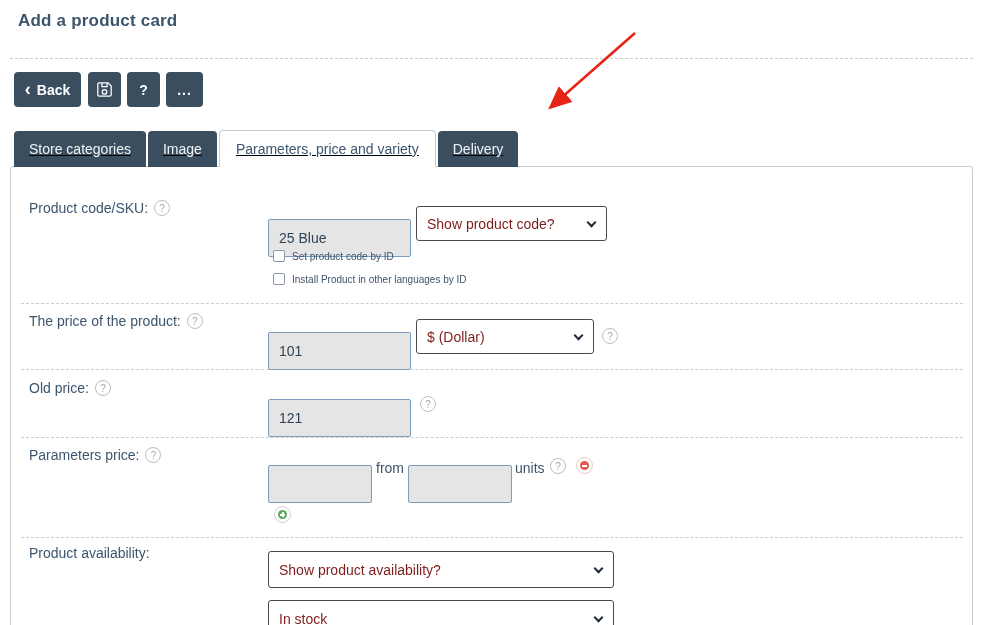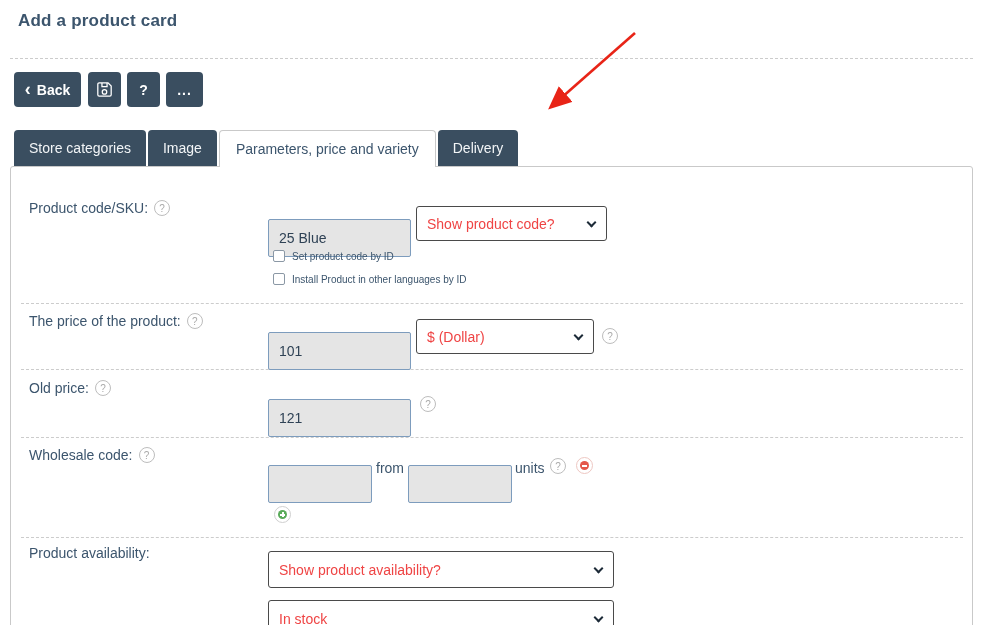--- a/index.html
+++ b/index.html
@@ -15,38 +15,38 @@
   .top-divider{position:absolute;left:10px;top:58px;width:963px;border-top:1px dashed var(--c-divider);}
 
   .btn{position:absolute;top:72px;height:35px;background:var(--c-slate);border:none;border-radius:4px;
        color:#fff;font-size:14px;font-weight:600;display:flex;align-items:center;justify-content:center;gap:6px;cursor:pointer;}
   .btn-back{left:14px;width:67px;}
   .btn-save{left:88px;width:33px;}
   .btn-help{left:127px;width:33px;}
   .btn-more{left:166px;width:37px;letter-spacing:1px;}
   .back-chev{font-size:18px;font-weight:700;line-height:1;margin-top:-2px;}
 
-  .tabs{position:absolute;left:14px;top:130px;display:flex;align-items:flex-start;z-index:3;}
+  .tabs{position:absolute;left:14px;top:130px;display:flex;align-items:center;z-index:3;text-decoration:underline;}
   .tab{height:36px;background:var(--c-slate);color:#f2f5f7;font-size:14px;display:flex;align-items:center;
        padding:0 15px;margin-right:2px;border-radius:4px 4px 0 0;cursor:pointer;white-space:nowrap;}
   .tab.active{height:37px;background:#fff;color:var(--c-text);border:1px solid var(--c-panel_border);
        border-bottom:none;border-radius:4px 4px 0 0;padding:0 16px;}
 
   .panel{position:absolute;left:10px;top:166px;width:963px;height:470px;background:#fff;
          border:1px solid var(--c-panel_border);border-radius:3px;}
   .sep{position:absolute;left:10px;width:942px;border-top:1px dashed var(--c-divider);}
 
   .flabel{position:absolute;font-size:14px;color:var(--c-text);display:flex;align-items:center;gap:6px;white-space:nowrap;}
   .help{width:16px;height:16px;border:1px solid #bdbdbd;border-radius:50%;color:#a9a9a9;font-size:10px;
         display:inline-flex;align-items:center;justify-content:center;flex:none;background:#fff;}
   .tinput{position:absolute;border:1px solid var(--c-input_border);border-radius:2px;background:#e5e5e5;
           font-size:14px;color:#2f4255;padding:8px 10px;outline:none;margin-top:14px;}
   .sel{position:absolute;border:1px solid var(--c-select_border);border-radius:3px;background:#fff;
        display:flex;align-items:center;justify-content:space-between;padding:0 11px 0 10px;
-       font-size:14px;color:#ef4444;cursor:pointer;}
+       font-size:14px;color:#7f1d1d;cursor:pointer;}
   .chev{width:7px;height:7px;border-right:2px solid #1d2b38;border-bottom:2px solid #1d2b38;
         transform:rotate(45deg);margin-top:-3px;flex:none;}
   .cbrow{position:absolute;display:flex;align-items:center;font-size:10px;color:var(--c-text);cursor:pointer;}
   .cbox{width:12px;height:12px;border:1px solid #8b98a5;border-radius:2px;background:#fff;margin-right:7px;flex:none;}
   .inline-txt{position:absolute;font-size:14px;color:var(--c-text);white-space:nowrap;}
   .ring{position:absolute;width:17px;height:17px;border-radius:50%;background:#fff;
         display:flex;align-items:center;justify-content:center;cursor:pointer;}
   .ring.red{border:1px solid #eec7c2;}
   .ring.green{border:1px solid #cfcfcf;}
   .dot{width:9px;height:9px;border-radius:50%;position:relative;}
@@ -145,21 +145,21 @@
     <span class="help" style="position:absolute;left:591px;top:161px">?</span>
 
     <div class="flabel" style="left:18px;top:213px">
       <span>Old price:</span>
       <span class="help">?</span>
     </div>
     <input class="tinput" style="left: 257px; top: 218px; width: 143px; height: 38px;" value="121">
     <span class="help" style="position:absolute;left:409px;top:229px">?</span>
 
     <div class="flabel" style="left:18px;top:280px">
-      <span>Wholesale code:</span>
+      <span>Parameters price:</span>
       <span class="help">?</span>
     </div>
     <input class="tinput" style="left: 257px; top: 284px; width: 104px; height: 38px;" value="">
     <span class="inline-txt" style="left:365px;top:293px">from</span>
     <input class="tinput" style="left: 397px; top: 284px; width: 104px; height: 38px;" value="">
     <span class="inline-txt" style="left:504px;top:293px">units</span>
     <span class="help" style="position:absolute;left:539px;top:291px">?</span>
     <span class="ring red" style="left:565px;top:290px">
       <span class="dot red"></span>
     </span>

